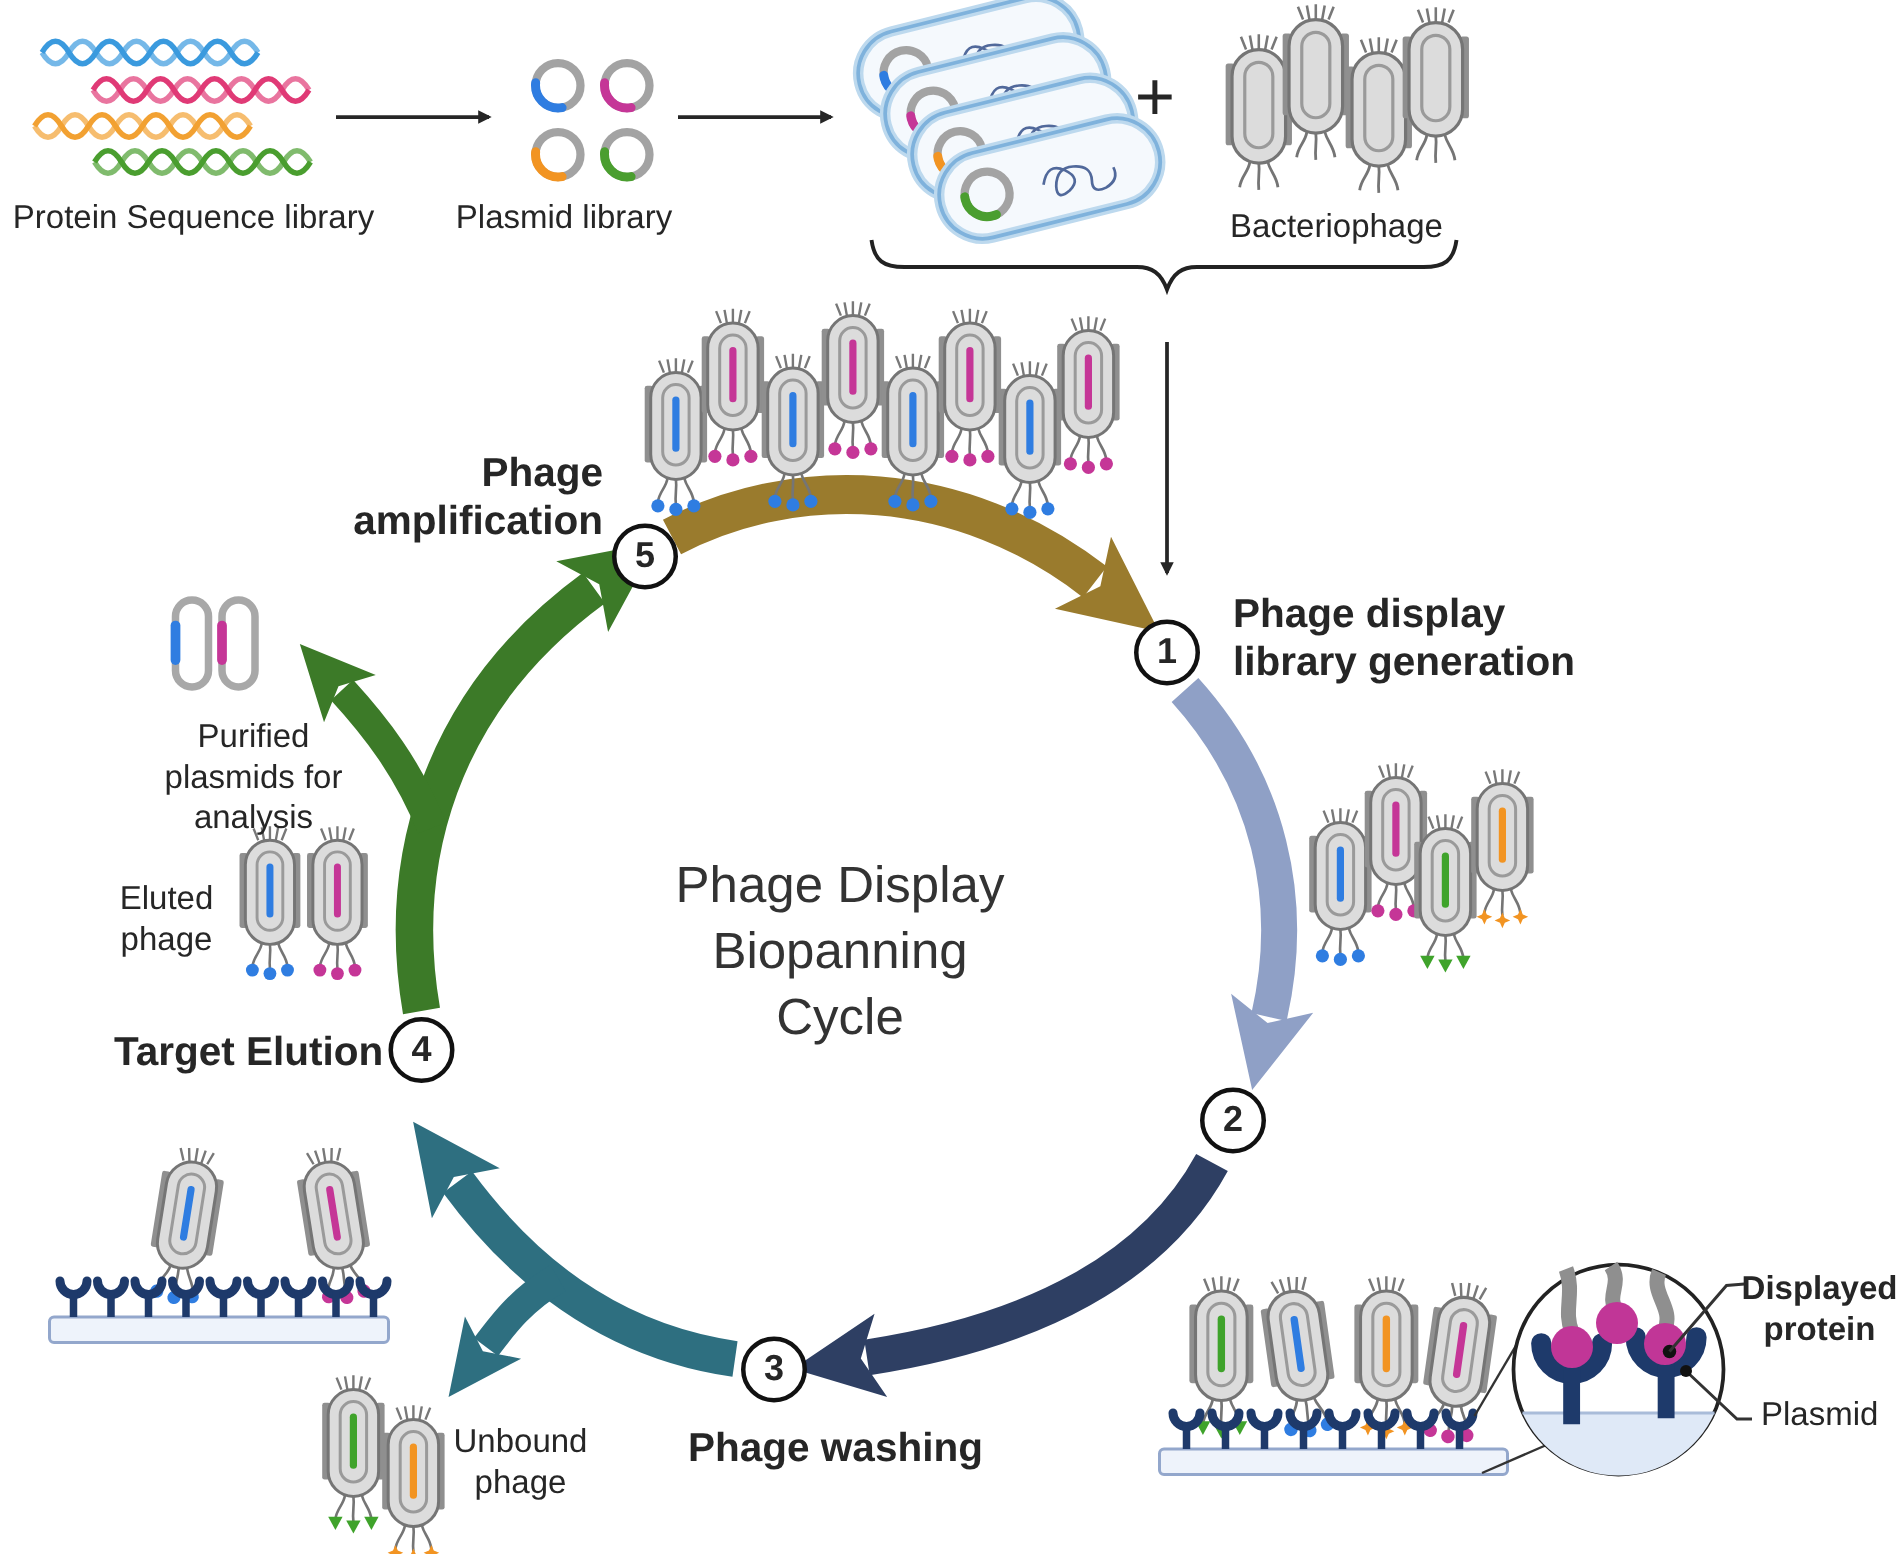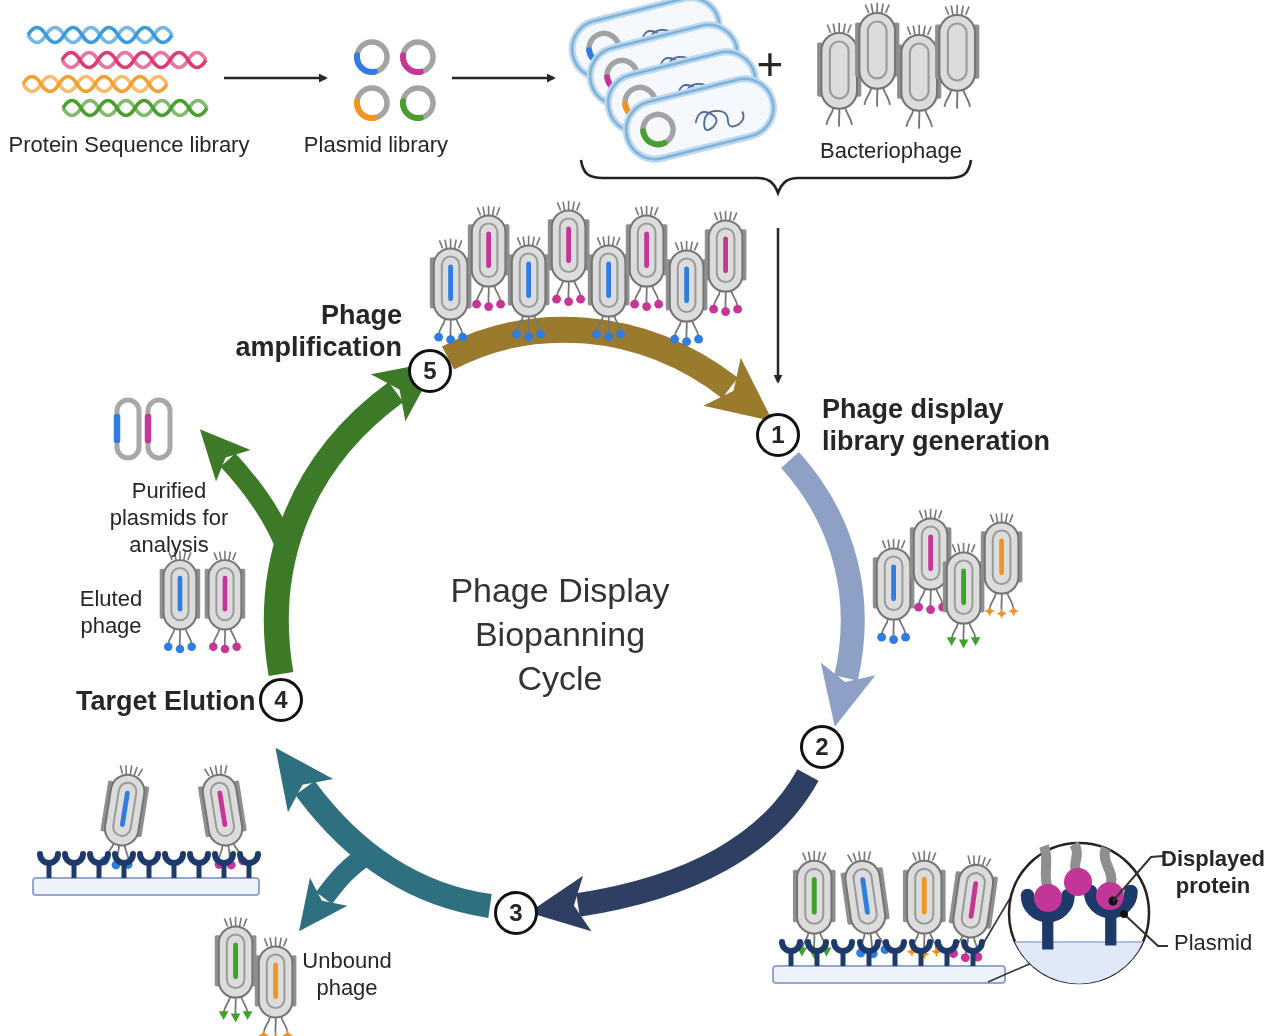--- a/index.html
+++ b/index.html
@@ -346,20 +346,21 @@
 Cycle</div>
 
 <div class="stepnum" style="left:756px;top:413px;">1</div>
 <div class="stepnum" style="left:800px;top:725px;">2</div>
 <div class="stepnum" style="left:494px;top:891px;">3</div>
 <div class="stepnum" style="left:259px;top:678px;">4</div>
 <div class="stepnum" style="left:408px;top:349px;">5</div>
 
 <div class="lbl boldlbl" style="left:822px;top:394px;width:260px;">Phage display
 library generation</div>
+<div class="lbl boldlbl center" style="left:432px;top:950px;width:250px;">Phage washing</div>
 <div class="lbl boldlbl" style="left:76px;top:686px;width:190px;">Target Elution</div>
 <div class="lbl boldlbl right" style="left:222px;top:300px;width:180px;">Phage
 amplification</div>
 
 <div class="lbl plain center" style="left:80px;top:478px;width:130px;margin-left:24px;">Purified
 plasmids for
 analysis</div>
 <div class="lbl plain center" style="left:66px;top:586px;width:90px;text-align:center;">Eluted
 phage</div>
 <div class="lbl plain center" style="left:290px;top:948px;width:114px;">Unbound

